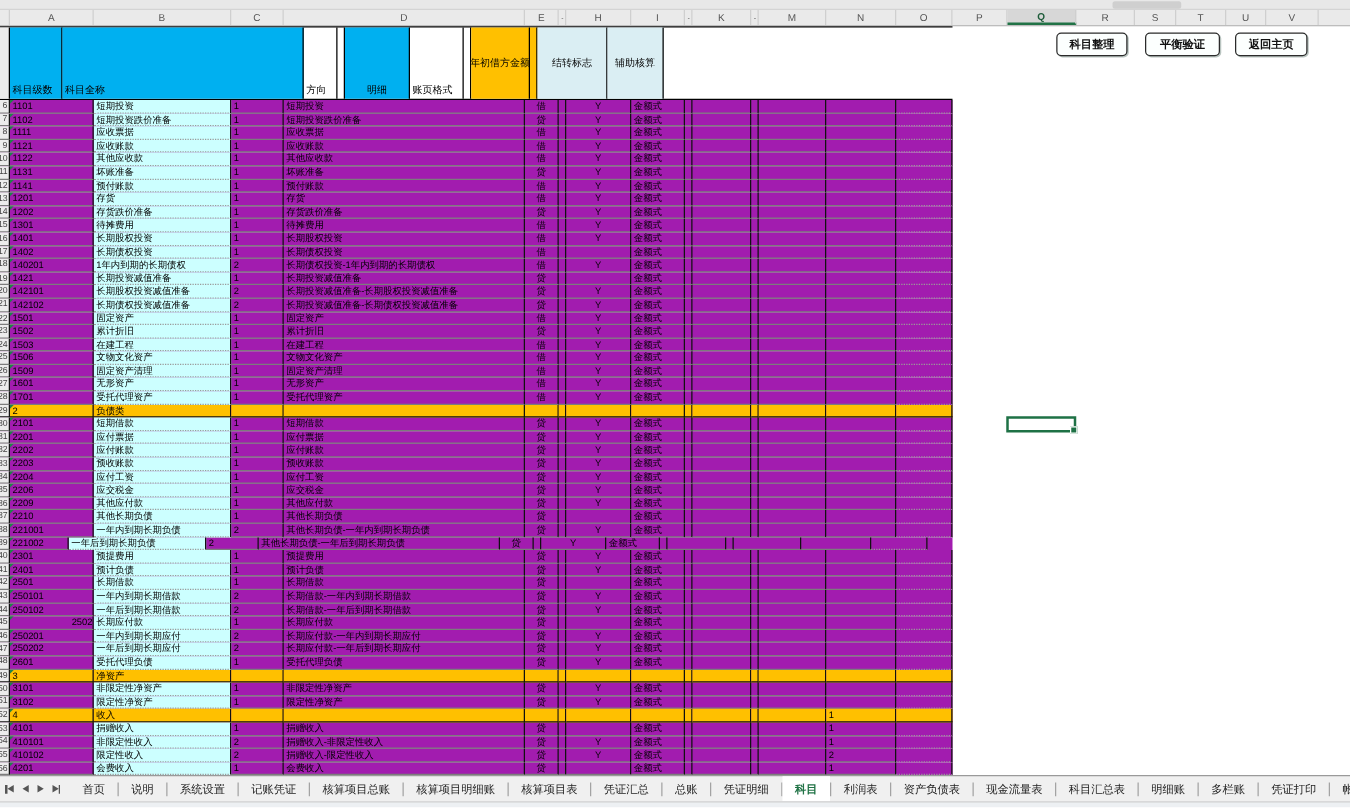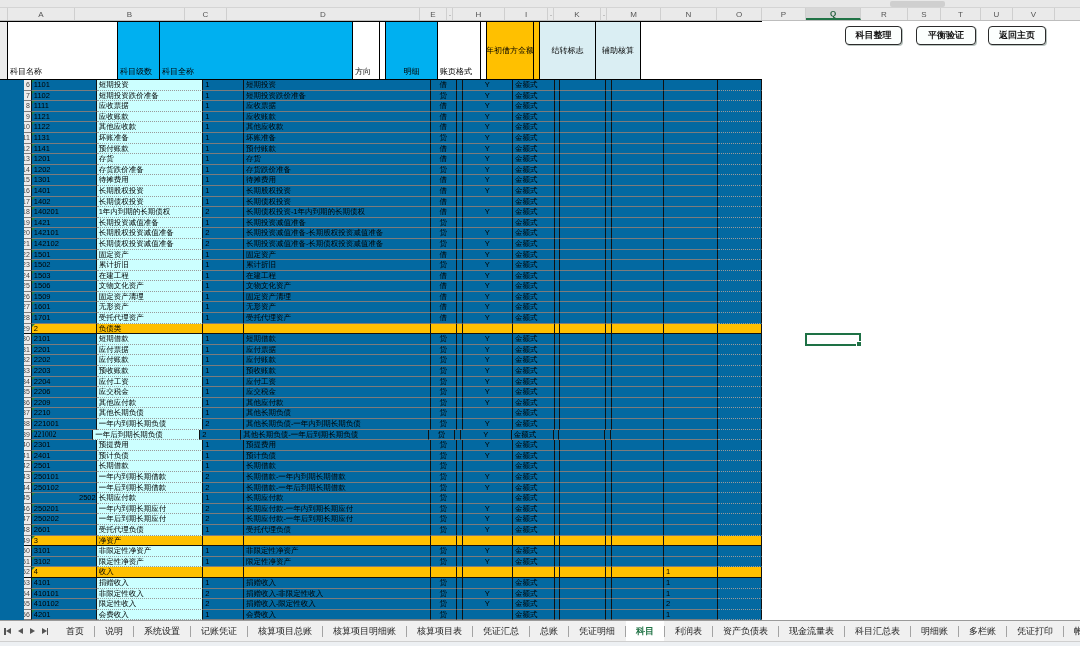--- a/index.html
+++ b/index.html
@@ -25,21 +25,21 @@
     padding:0 1px 2px 2px;font-size:8px;color:#000;overflow:hidden;white-space:nowrap;font-family:Liberation Serif, serif;}
   .hc.gut{background:#ececec;padding:0;}
   .hc.cyan{background:#00B0F0;}
   .hc.orange{background:#FFC000;}
   .hc.pale{background:#DAEEF3;}
   .hc.midc{align-items:center;justify-content:center;text-align:center;padding:0 1px;}
   .hc.botc{justify-content:center;padding:0 0 2px 0;}
 
   
   #grid{position:absolute;left:0;top:80px;width:762px;}
-  .row{display:flex;height:10.6px;background:#0369a1;padding-left:24px;}
+  .row{display:flex;height:10.6px;background:#a21caf;}
   .cell{box-sizing:border-box;border-right:1px solid #111;border-bottom:1px solid #7c7c7c;height:100%;
     overflow:hidden;white-space:nowrap;padding-left:2px;font-size:7.5px;line-height:9.6px;color:#000;}
   .c-gutter{background:#ececec;border-right:1px solid #111;direction:rtl;padding:0 1px 0 0;color:#444;font-size:7px;}
   .c-b{background:#CCFFFF;border-bottom-style:dotted;border-bottom-color:#9a9a9a;}
   .c-o{border-bottom-style:dotted;border-bottom-color:#9a9a9a;}
   .c-e,.c-h{text-align:center;padding-left:0;}
   .c-fg,.c-j,.c-l{padding:0;}
   .cell.tri{position:relative;}
   .cell.tri::before{content:"";position:absolute;left:0;top:0;width:0;height:0;
     border-top:3px solid #1e8449;border-right:3px solid transparent;}
@@ -102,23 +102,20 @@
       <div class="lcell" style="width: 47px;">R</div>
       <div class="lcell" style="width: 33px;">S</div>
       <div class="lcell" style="width: 40px;">T</div>
       <div class="lcell" style="width: 32px;">U</div>
       <div class="lcell" style="width: 42px;">V</div>
       <div class="lfill"></div>
     </div>
 
   <div id="header-row">
     <div class="hc gut" style="width:8px"></div>
-    <div class="hc" style="width:110px">
-        <span>科目名称</span>
-      </div>
     <div class="hc cyan" style="width:42px">
         <span>科目级数</span>
       </div>
     <div class="hc cyan" style="width:193px">
         <span>科目全称</span>
       </div>
     <div class="hc" style="width:27px">
         <span>方向</span>
       </div>
     <div class="hc" style="width:6px"></div>
@@ -698,21 +695,21 @@
         <div class="cell c-i" style="width: 43px;">金额式</div>
         <div class="cell c-j" style="width: 6px;"></div>
         <div class="cell c-k" style="width: 47px;"></div>
         <div class="cell c-l" style="width: 6px;"></div>
         <div class="cell c-m" style="width: 54px;"></div>
         <div class="cell c-n" style="width: 56px;"></div>
         <div class="cell c-o" style="width: 45px;"></div>
       </div>
       <div class="row">
         <div class="cell c-gutter" style="width: 8px;">39</div>
-        <div class="cell c-a tri" style="width: 63px; font-family: Liberation Serif, serif;">221002</div>
+        <div class="cell c-a tri" style="width: 47px;">221002</div>
         <div class="cell c-b" style="width: 110px;">一年后到期长期负债</div>
         <div class="cell c-c" style="width: 42px;">2</div>
         <div class="cell c-d" style="width: 193px;">其他长期负债-一年后到期长期负债</div>
         <div class="cell c-e" style="width: 27px;">贷</div>
         <div class="cell c-fg" style="width: 6px;"></div>
         <div class="cell c-h" style="width: 52px;">Y</div>
         <div class="cell c-i" style="width: 43px;">金额式</div>
         <div class="cell c-j" style="width: 6px;"></div>
         <div class="cell c-k" style="width: 47px;"></div>
         <div class="cell c-l" style="width: 6px;"></div>

